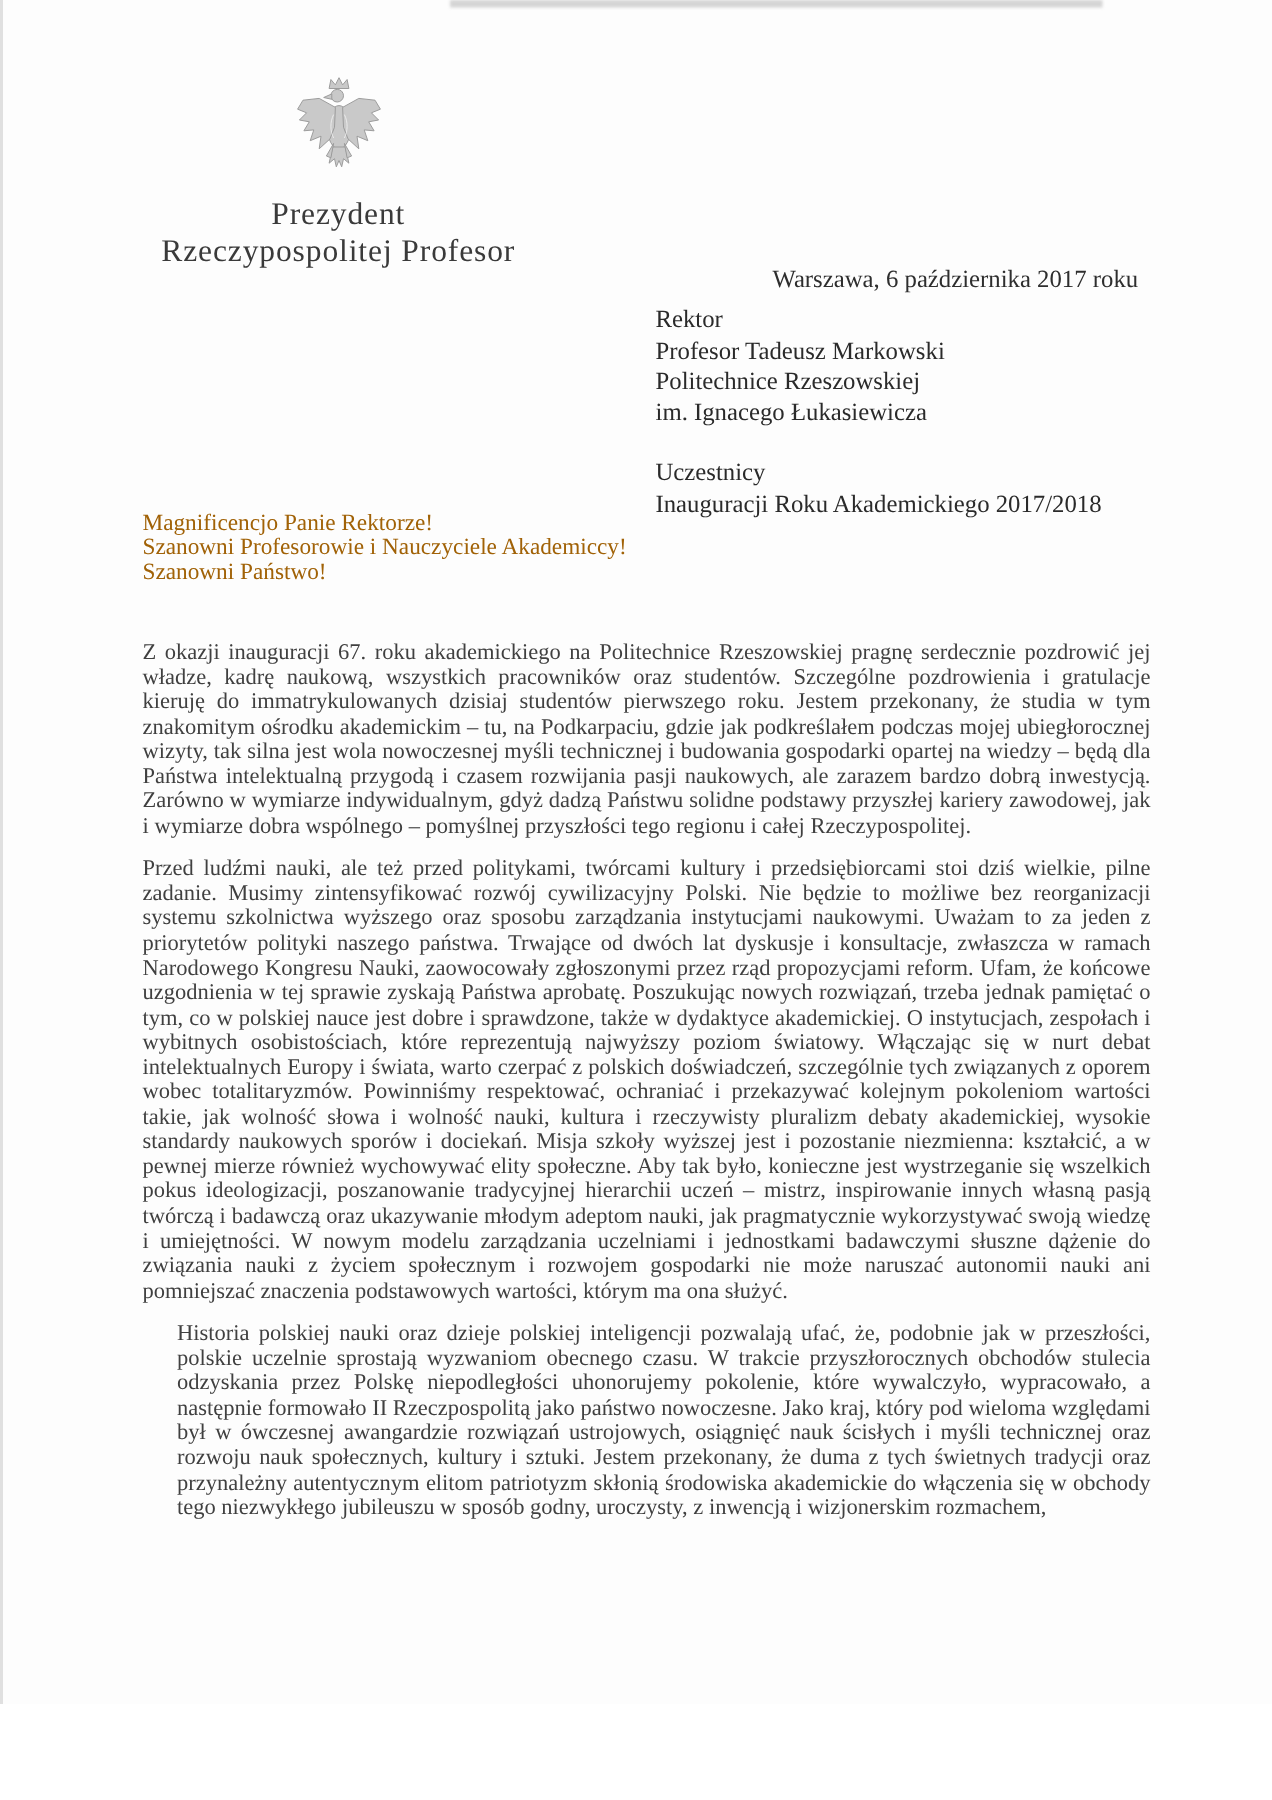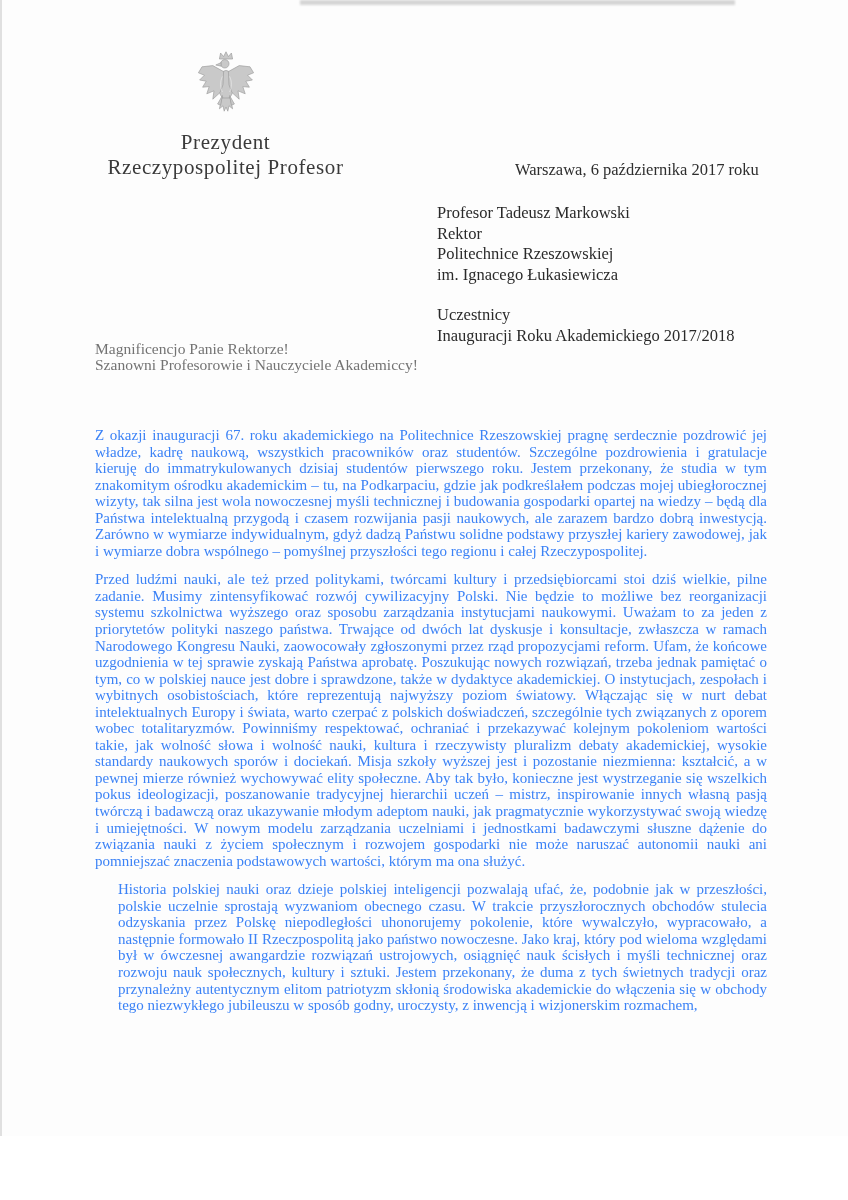--- a/index.html
+++ b/index.html
@@ -20,38 +20,38 @@
   .letterhead {
     position:absolute; left:78px; top:50px; width:295px;
     text-align:center;
   }
   .emblem { display:block; margin:0 auto 8px auto; }
   .letterhead-title {
     font-size:21px; line-height:25px; color:#3a3a3a; letter-spacing:.6px;
   }
 
   .dateline {
-    position:absolute; left:515px; top:160px;
+    position:absolute; left:515px; top:176px;
     font-size:16.5px; color:#2e2e2e; white-space:nowrap;
   }
 
   .addressee {
     position:absolute; left:437px; top:203px;
     font-size:16.5px; line-height:20.5px; color:#2a2a2a;
   }
   .addressee .group2 { margin-top:20px; }
 
   .salutations {
     position:absolute; left:95px; top:341px;
-    font-size:15.5px; line-height:16.3px; color:#737373;
+    font-size:15.5px; line-height:16.3px; color:#a16207;
   }
 
   .body-text {
     position:absolute; left:95px; top:427px; width:672px;
-    font-size:15px; line-height:16.55px; color:#3b82f6;
+    font-size:15px; line-height:16.55px; color:#404040;
     text-align:justify;
   }
   .body-text p { margin:0 0 12px 0; }
   .body-text p:last-child { margin-bottom:0;margin-left:23px; }
 </style>
 </head>
 <body>
 
 <div class="page">
 
@@ -85,34 +85,35 @@
       </g>
     </svg>
     <div class="letterhead-title">Prezydent</div>
     <div class="letterhead-title">Rzeczypospolitej Profesor</div>
   </div>
 
   <div class="dateline">Warszawa, 6 października 2017 roku</div>
 
   <div class="addressee">
     <div class="group1">
+      <div>Rektor</div>
       <div>Profesor Tadeusz Markowski</div>
-      <div>Rektor</div>
       <div>Politechnice Rzeszowskiej</div>
       <div>im. Ignacego Łukasiewicza</div>
     </div>
     <div class="group2">
       <div>Uczestnicy</div>
       <div>Inauguracji Roku Akademickiego 2017/2018</div>
     </div>
   </div>
 
   <div class="salutations">
     <div>Magnificencjo Panie Rektorze!</div>
     <div>Szanowni Profesorowie i Nauczyciele Akademiccy!</div>
+    <div>Szanowni Państwo!</div>
   </div>
 
   <div class="body-text">
     <p>Z okazji inauguracji 67. roku akademickiego na Politechnice Rzeszowskiej pragnę serdecznie pozdrowić jej władze, kadrę naukową, wszystkich pracowników oraz studentów. Szczególne pozdrowienia i gratulacje kieruję do immatrykulowanych dzisiaj studentów pierwszego roku. Jestem przekonany, że studia w tym znakomitym ośrodku akademickim – tu, na Podkarpaciu, gdzie jak podkreślałem podczas mojej ubiegłorocznej wizyty, tak silna jest wola nowoczesnej myśli technicznej i budowania gospodarki opartej na wiedzy – będą dla Państwa intelektualną przygodą i czasem rozwijania pasji naukowych, ale zarazem bardzo dobrą inwestycją. Zarówno w wymiarze indywidualnym, gdyż dadzą Państwu solidne podstawy przyszłej kariery zawodowej, jak i wymiarze dobra wspólnego – pomyślnej przyszłości tego regionu i całej Rzeczypospolitej.</p>
     <p>Przed ludźmi nauki, ale też przed politykami, twórcami kultury i przedsiębiorcami stoi dziś wielkie, pilne zadanie. Musimy zintensyfikować rozwój cywilizacyjny Polski. Nie będzie to możliwe bez reorganizacji systemu szkolnictwa wyższego oraz sposobu zarządzania instytucjami naukowymi. Uważam to za jeden z priorytetów polityki naszego państwa. Trwające od dwóch lat dyskusje i konsultacje, zwłaszcza w ramach Narodowego Kongresu Nauki, zaowocowały zgłoszonymi przez rząd propozycjami reform. Ufam, że końcowe uzgodnienia w tej sprawie zyskają Państwa aprobatę. Poszukując nowych rozwiązań, trzeba jednak pamiętać o tym, co w polskiej nauce jest dobre i sprawdzone, także w dydaktyce akademickiej. O instytucjach, zespołach i wybitnych osobistościach, które reprezentują najwyższy poziom światowy. Włączając się w nurt debat intelektualnych Europy i świata, warto czerpać z polskich doświadczeń, szczególnie tych związanych z oporem wobec totalitaryzmów. Powinniśmy respektować, ochraniać i przekazywać kolejnym pokoleniom wartości takie, jak wolność słowa i wolność nauki, kultura i rzeczywisty pluralizm debaty akademickiej, wysokie standardy naukowych sporów i dociekań. Misja szkoły wyższej jest i pozostanie niezmienna: kształcić, a w pewnej mierze również wychowywać elity społeczne. Aby tak było, konieczne jest wystrzeganie się wszelkich pokus ideologizacji, poszanowanie tradycyjnej hierarchii uczeń – mistrz, inspirowanie innych własną pasją twórczą i badawczą oraz ukazywanie młodym adeptom nauki, jak pragmatycznie wykorzystywać swoją wiedzę i umiejętności. W nowym modelu zarządzania uczelniami i jednostkami badawczymi słuszne dążenie do związania nauki z życiem społecznym i rozwojem gospodarki nie może naruszać autonomii nauki ani pomniejszać znaczenia podstawowych wartości, którym ma ona służyć.</p>
     <p>Historia polskiej nauki oraz dzieje polskiej inteligencji pozwalają ufać, że, podobnie jak w przeszłości, polskie uczelnie sprostają wyzwaniom obecnego czasu. W trakcie przyszłorocznych obchodów stulecia odzyskania przez Polskę niepodległości uhonorujemy pokolenie, które wywalczyło, wypracowało, a następnie formowało II Rzeczpospolitą jako państwo nowoczesne. Jako kraj, który pod wieloma względami był w ówczesnej awangardzie rozwiązań ustrojowych, osiągnięć nauk ścisłych i myśli technicznej oraz rozwoju nauk społecznych, kultury i sztuki. Jestem przekonany, że duma z tych świetnych tradycji oraz przynależny autentycznym elitom patriotyzm skłonią środowiska akademickie do włączenia się w obchody tego niezwykłego jubileuszu w sposób godny, uroczysty, z inwencją i wizjonerskim rozmachem,</p>
   </div>
 
 </div>
 

